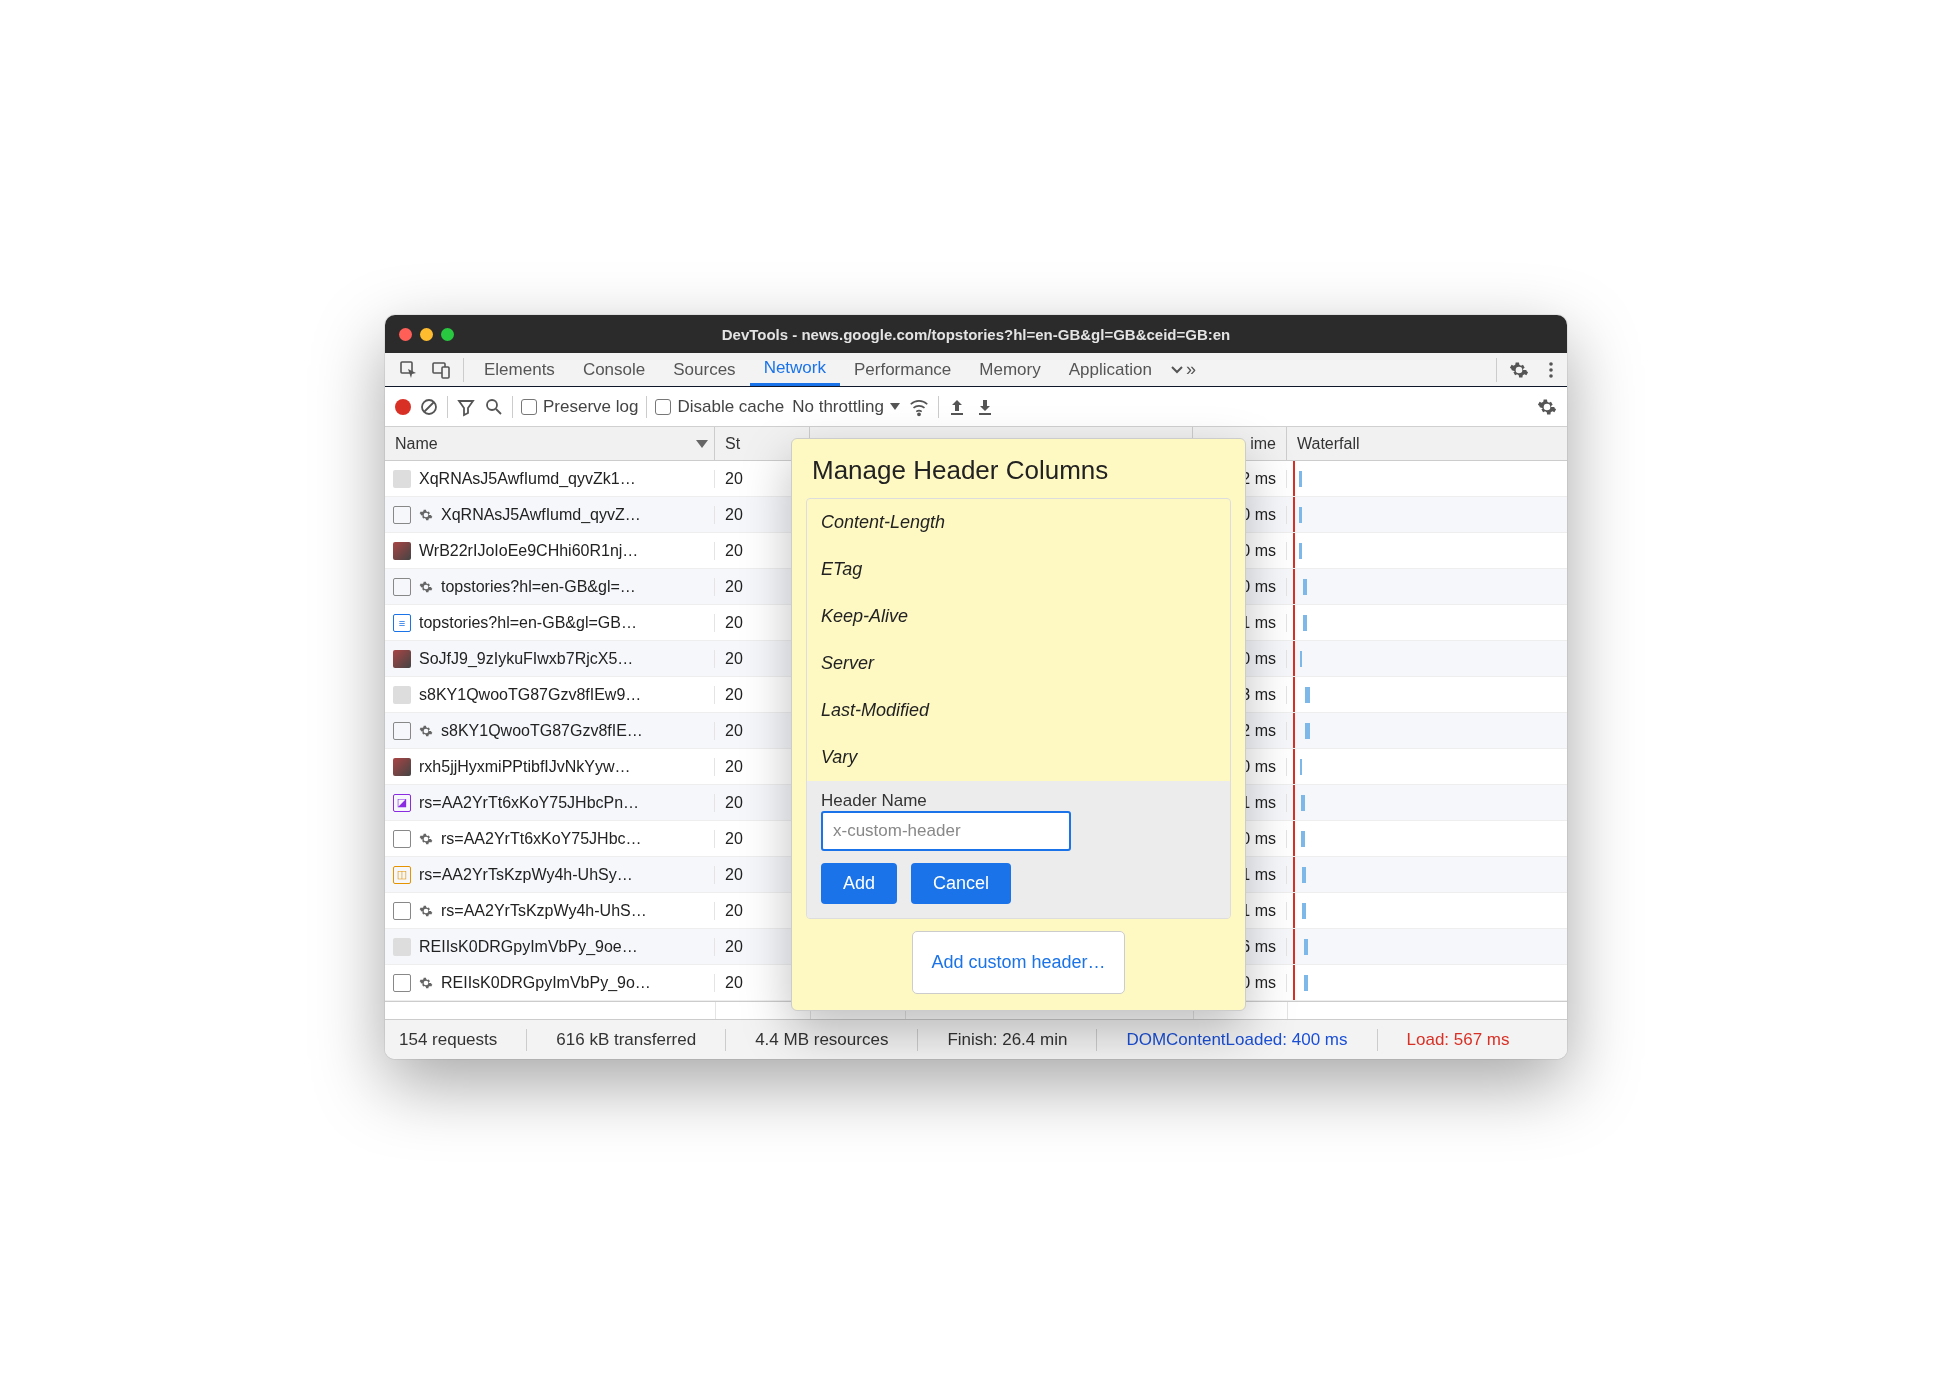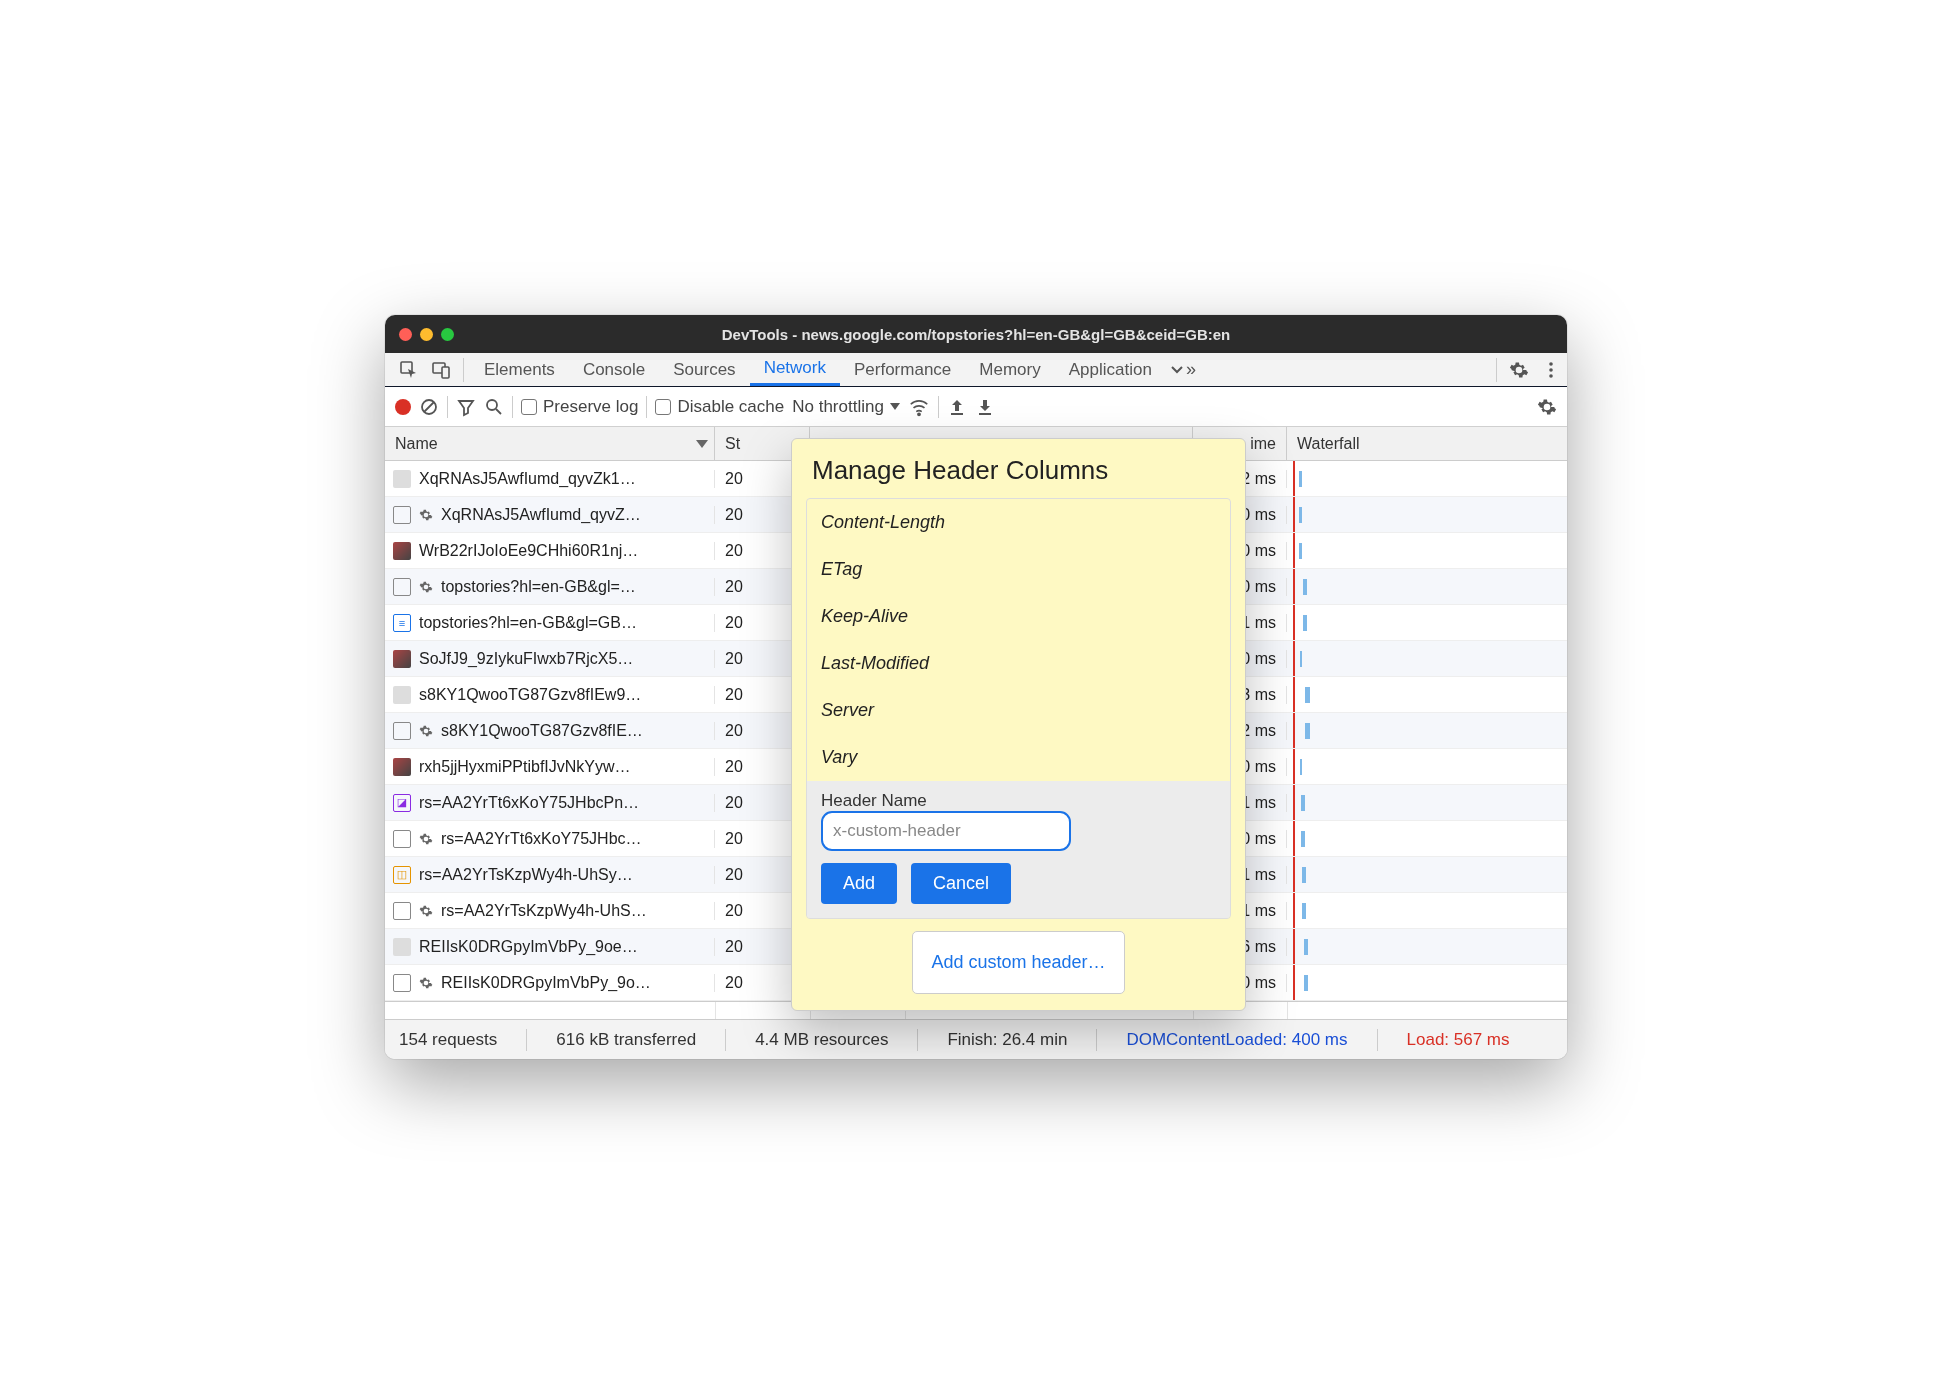--- a/index.html
+++ b/index.html
@@ -145,21 +145,21 @@
     overflow:hidden;
   }
   .popover .list .item { padding: 13px 14px; color:#222;font-style:italic;}
   .popover .custom-block {
     background:#ececec;
     padding: 10px 14px 14px;
   }
   .popover .custom-block label { font-size:17px; color:#333; display:block; margin-bottom:0;}
   .popover .custom-block input {
     width: 250px; height:40px;
-    border:2px solid #1a73e8; border-radius:11px;
+    border:2px solid #1a73e8; border-radius:3px;
     padding: 0 10px; font-size:17px; color:#333;
     outline:none;
   }
   .popover .custom-block input::placeholder { color:#888;}
   .popover .btn-row { display:flex; gap:14px; margin-top:12px;}
   .popover .btn {
     background:#1a73e8; color:#fff; border:none;
     padding: 10px 22px; border-radius:4px; font-size:18px; cursor:pointer;
   }
   .popover .add-custom-row {
@@ -565,22 +565,22 @@
     <span class="load">Load: 567 ms</span>
   </div>
 
   <div class="popover">
     <h2>Manage Header Columns</h2>
     <div class="list">
       <div id="popover-items">
           <div class="item">Content-Length</div>
           <div class="item">ETag</div>
           <div class="item">Keep-Alive</div>
+          <div class="item">Server</div>
           <div class="item">Last-Modified</div>
-          <div class="item">Server</div>
           <div class="item">Vary</div>
         </div>
       <div class="custom-block">
         <label>Header Name</label>
         <input type="text" placeholder="x-custom-header" style="">
         <div class="btn-row">
           <button class="btn">Add</button>
           <button class="btn">Cancel</button>
         </div>
       </div>

